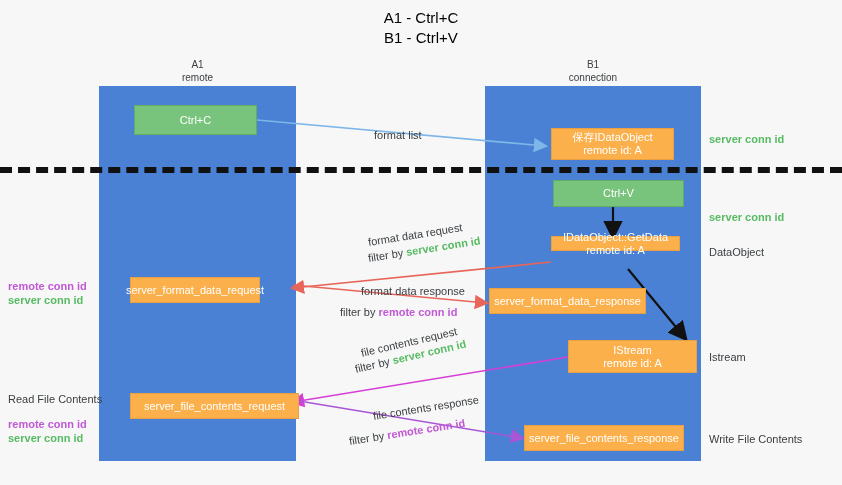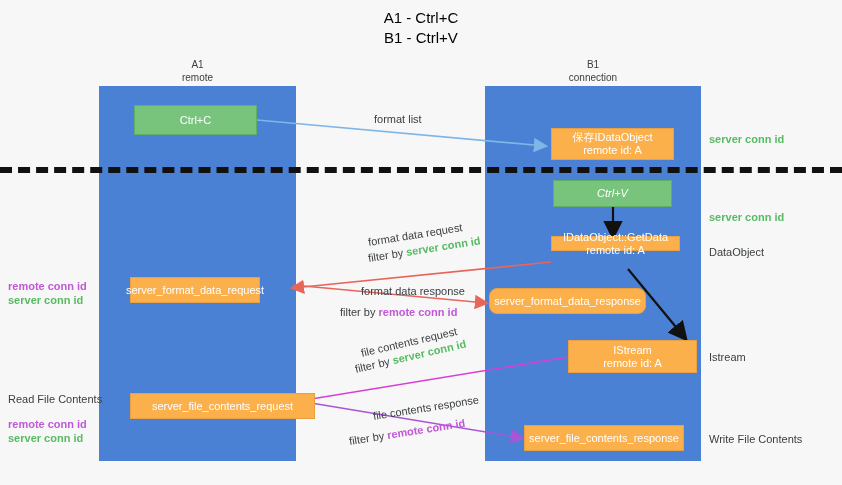--- a/index.html
+++ b/index.html
@@ -108,54 +108,54 @@
   <div class="lane-head" style="left:485px;top:58px;width:216px;">B1
 connection</div>
 
   <div class="divider"></div>
 
   <div class="node green" style="left:134px;top:105px;width:123px;height:30px;">Ctrl+C</div>
 
   <div class="node orange" style="left:551px;top:128px;width:123px;height:32px;">保存IDataObject
 remote id: A</div>
 
-  <div class="node green" style="left:553px;top:180px;width:119px;height:27px;font-style:italic;">Ctrl+V</div>
+  <div class="node green" style="left:553px;top:180px;width:131px;height:27px;">Ctrl+V</div>
 
   <div class="node orange" style="left:551px;top:236px;width:129px;height:15px;">IDataObject::GetData
 remote id: A</div>
 
   <div class="node orange" style="left:130px;top:277px;width:130px;height:26px;">server_format_data_request</div>
 
-  <div class="node orange" style="left:489px;top:288px;width:157px;height:26px;border-radius:8px;">server_format_data_response</div>
+  <div class="node orange" style="left:489px;top:288px;width:157px;height:26px;">server_format_data_response</div>
 
   <div class="node orange" style="left:568px;top:340px;width:129px;height:33px;">IStream
 remote id: A</div>
 
-  <div class="node orange" style="left:130px;top:393px;width:185px;height:26px;">server_file_contents_request</div>
+  <div class="node orange" style="left:130px;top:393px;width:169px;height:26px;">server_file_contents_request</div>
 
   <div class="node orange" style="left:524px;top:425px;width:160px;height:26px;">server_file_contents_response</div>
 
   <div class="lbl green" style="left:709px;top:132px;">server conn id</div>
   <div class="lbl green" style="left:709px;top:210px;">server conn id</div>
   <div class="lbl dark" style="left:709px;top:245px;">DataObject</div>
   <div class="lbl dark" style="left:709px;top:350px;">Istream</div>
   <div class="lbl dark" style="left:709px;top:432px;">Write File Contents</div>
 
   <div class="stack" style="left:8px;top:279px;">
     <div class="lbl purple" style="position:static;">remote conn id</div>
     <div class="lbl green" style="position:static;">server conn id</div>
   </div>
 
   <div class="stack" style="left:8px;top:392px;">
     <div class="lbl dark" style="position:static;margin-bottom:11px;">Read File Contents</div>
     <div class="lbl purple" style="position:static;">remote conn id</div>
     <div class="lbl green" style="position:static;">server conn id</div>
   </div>
 
-  <div class="lbl dark" style="left:374px;top:112px;">format list</div>
+  <div class="lbl dark" style="left:374px;top:128px;">format list</div>
 
   <div class="abs rot-a" style="left:368px;top:235px;">
     <div class="lbl dark" style="position:static;">format data request</div>
   </div>
   <div class="abs rot-a" style="left:368px;top:251px;">
     <div style="white-space:nowrap;font-size:11px;line-height:14px;">
       <span class="lbl dark" style="position:static;">filter by </span><span class="lbl green" style="position:static;">server conn id</span>
     </div>
   </div>
 

